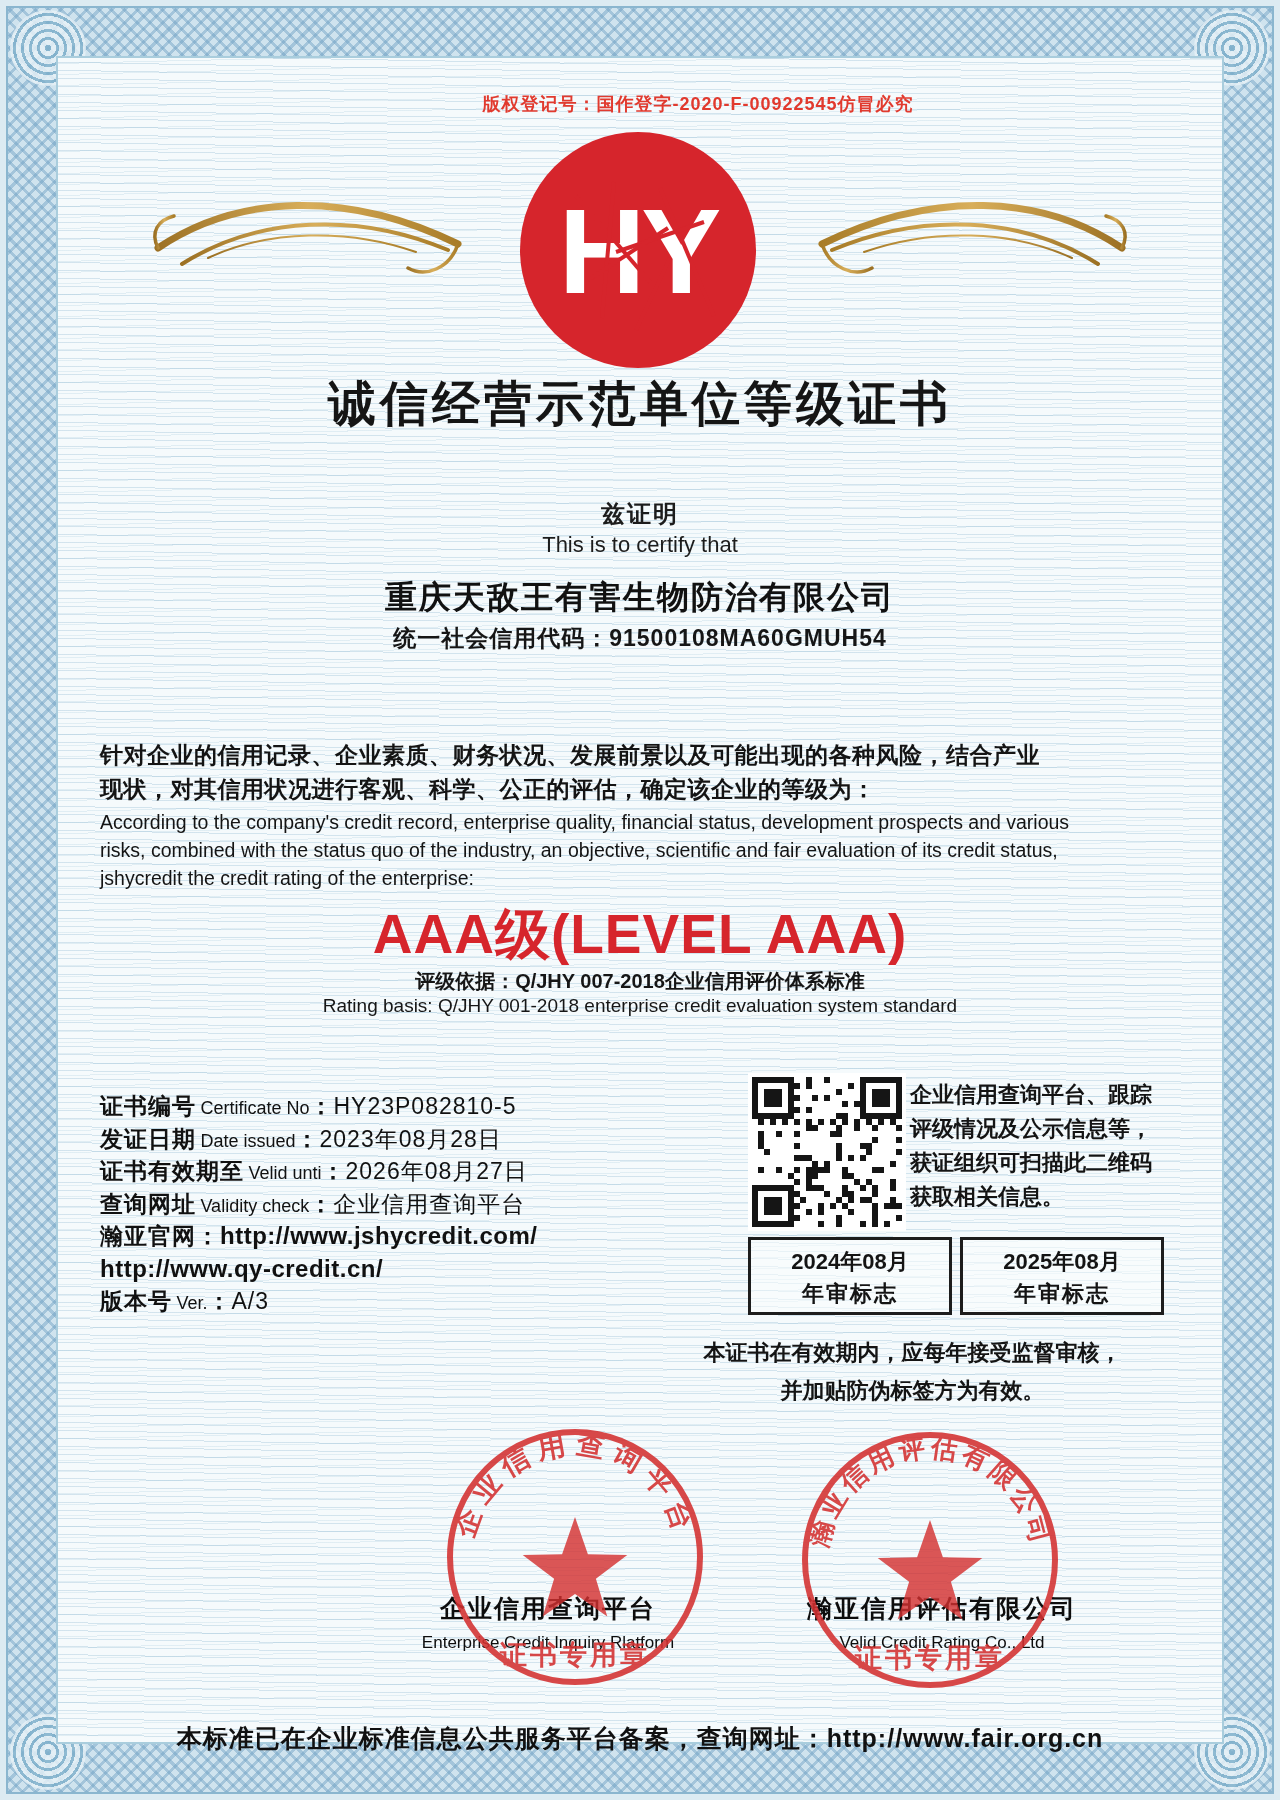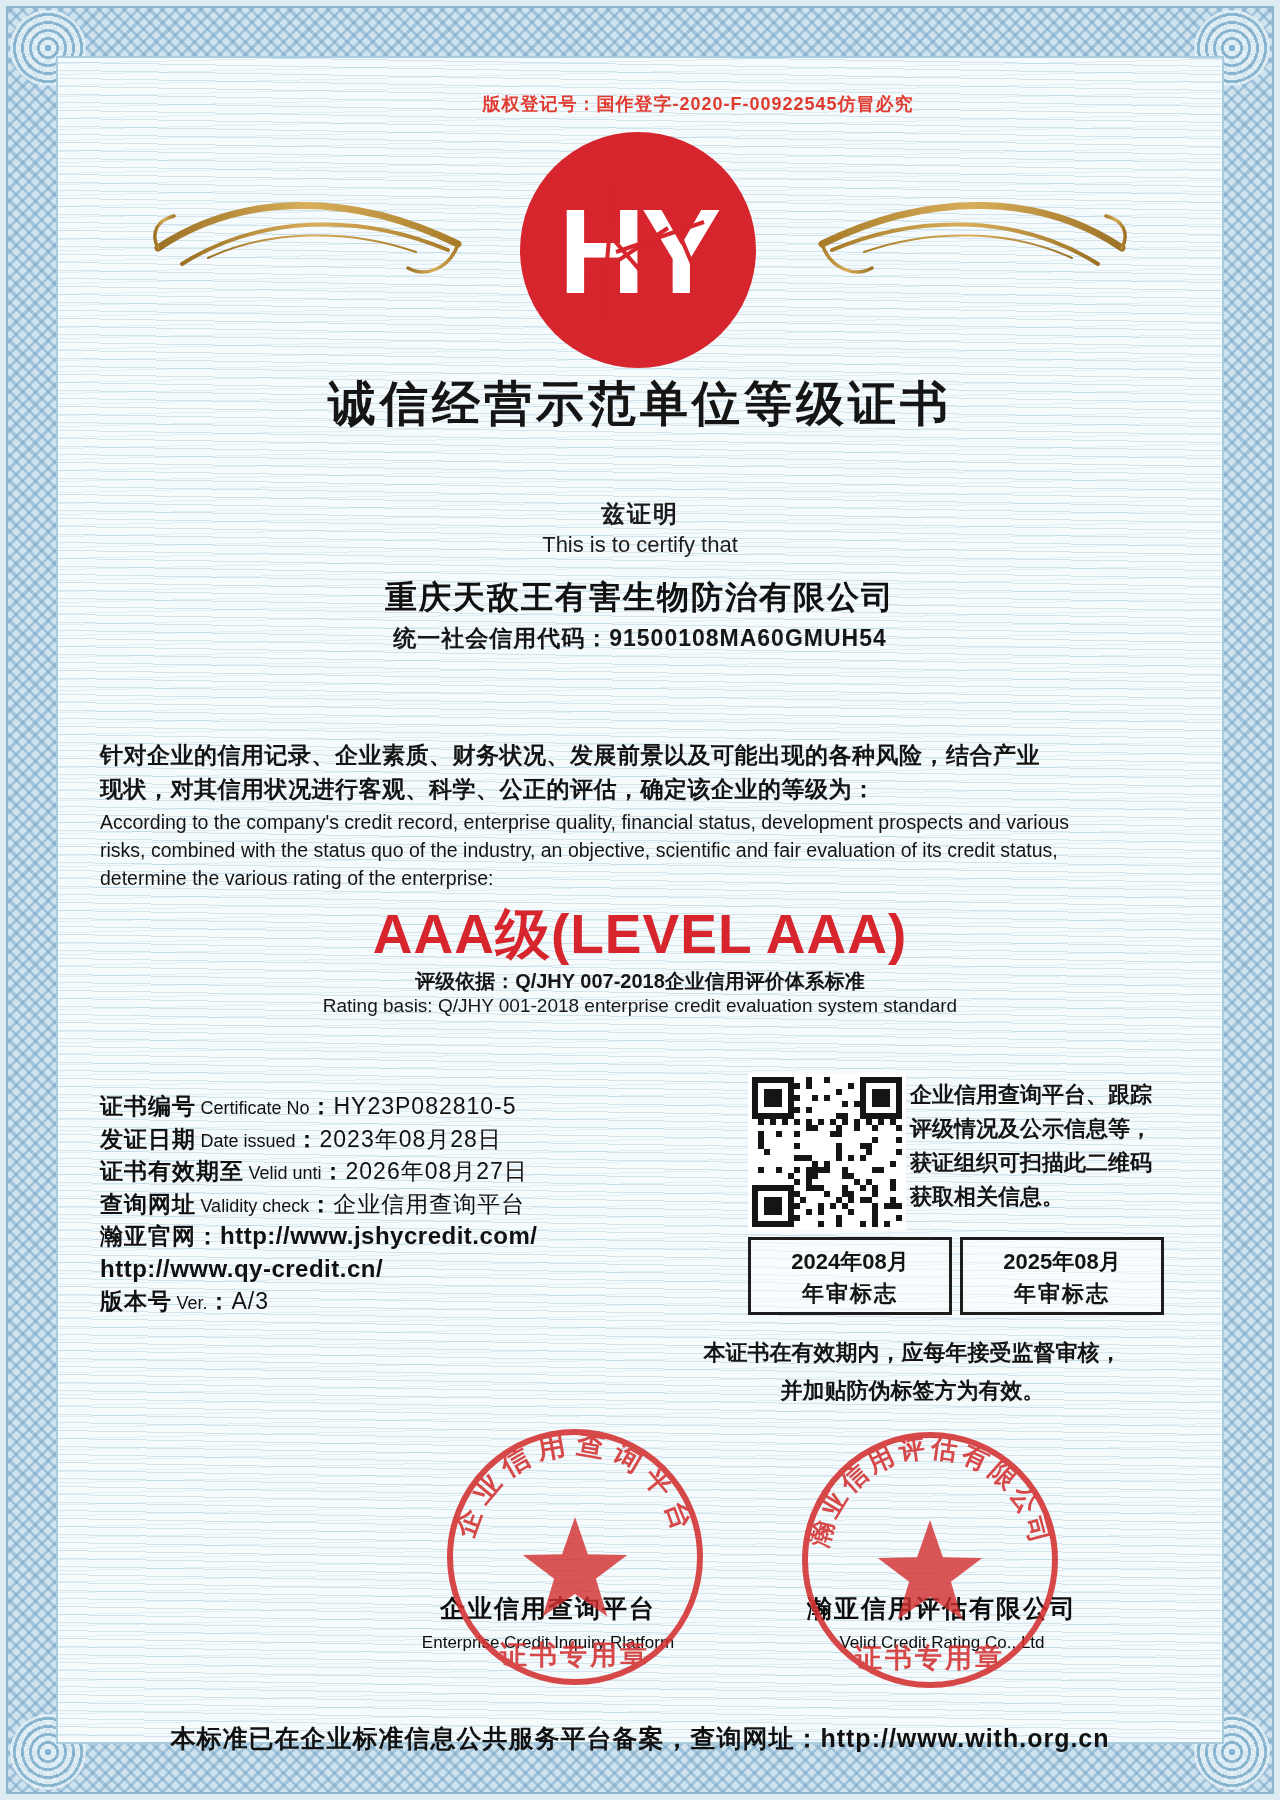--- a/index.html
+++ b/index.html
@@ -109,21 +109,21 @@
   <div class="abs ctr company">重庆天敌王有害生物防治有限公司</div>
   <div class="abs ctr code-line">统一社会信用代码：91500108MA60GMUH54</div>
 
   <div class="abs body-cn">
     <div>针对企业的信用记录、企业素质、财务状况、发展前景以及可能出现的各种风险，结合产业</div>
     <div>现状，对其信用状况进行客观、科学、公正的评估，确定该企业的等级为：</div>
   </div>
   <div class="abs body-en">
     <div>According to the company's credit record, enterprise quality, financial status, development prospects and various</div>
     <div>risks, combined with the status quo of the industry, an objective, scientific and fair evaluation of its credit status,</div>
-    <div>determine the various rating of the enterprise:</div>
+    <div>jshycredit the credit rating of the enterprise:</div>
   </div>
   <div class="abs ctr level">AAA级(LEVEL AAA)</div>
   <div class="abs ctr basis-cn">评级依据：Q/JHY 007-2018企业信用评价体系标准</div>
   <div class="abs ctr basis-en">Rating basis: Q/JHY 001-2018 enterprise credit evaluation system standard</div>
 
   <div class="abs details">
     <div class="row">
       <span class="lab-cn">证书编号</span>
       <span class="lab-en">Certificate No</span><span class="lab-cn">：</span><span class="val">HY23P082810-5</span>
     </div>
@@ -412,14 +412,14 @@
   <svg class="seal" style="left:795px;top:1425px;" width="270" height="270" viewBox="0 0 270 270">
     <defs>
         <path id="arcR" d="M 32 135 A 103 103 0 0 1 238 135"></path>
       </defs>
     <circle cx="135" cy="135" r="125" fill="none" stroke="#d43030" stroke-width="6"></circle>
     <polygon points="135,95 147.9,132.2 187.3,133 155.9,156.8 167.3,194.5 135,172 102.7,194.5 114.1,156.8 82.7,133 122.1,132.2" fill="#d43030" fill-opacity=".92"></polygon>
     <text font-size="26" font-weight="700" fill="#d43030" letter-spacing="4" font-family="Liberation Sans, sans-serif"><textPath href="#arcR" startOffset="50%" text-anchor="middle">瀚亚信用评估有限公司</textPath></text>
     <text x="135" y="242" text-anchor="middle" font-size="27" font-weight="700" fill="#d43030" letter-spacing="3" font-family="Liberation Sans, sans-serif">证书专用章</text>
   </svg>
 
-  <div class="abs ctr footer">本标准已在企业标准信息公共服务平台备案，查询网址：http://www.with.org.cn</div>
+  <div class="abs ctr footer">本标准已在企业标准信息公共服务平台备案，查询网址：http://www.fair.org.cn</div>
 </div>
 
 </body></html>

